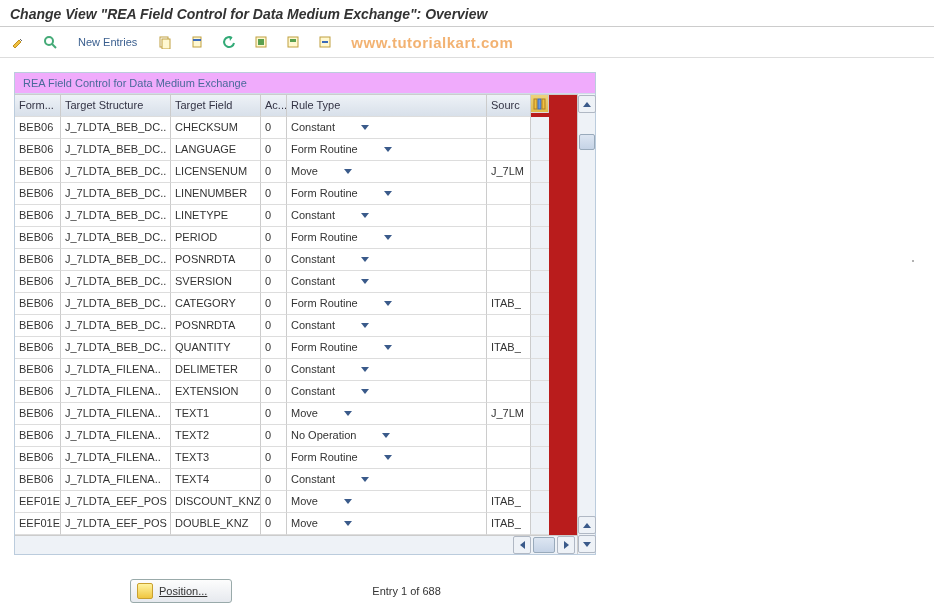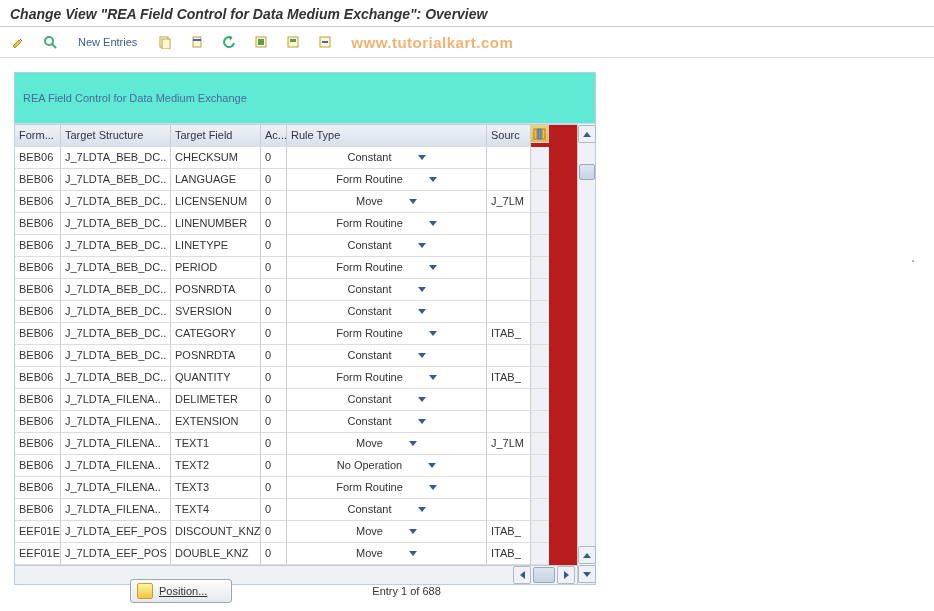--- a/index.html
+++ b/index.html
@@ -54,25 +54,25 @@
     letter-spacing: 0.5px;
     opacity: 0.8;
   }
   .panel {
     margin: 14px;
     border: 1px solid #bcd;
     background: #f6f9fc;
     width: 580px;
   }
   .panel-title {
-    padding: 19px 8px;
+    padding: 4px 8px;
     color: #4a6a9a;
     font-size: 11px;
     border-bottom: 1px solid #d0dce8;
-    background: #5eead4;
+    background: #f0abfc;
   }
   .grid {
     display: grid;
     grid-template-columns: 46px 110px 90px 26px 200px 44px 18px;
     font-size: 11px;
     color: #333;
     background: #b91c1c;
     border-top: 1px solid #ccc;
   }
   .ghdr, .gcell {
@@ -97,21 +97,21 @@
     display: flex;
     align-items: center;
     justify-content: center;
   }
   .gcell {
     background: #fff;
   }
   .gcell-select {
     display: flex;
     align-items: center;
-    justify-content: center;
+    justify-content: flex-start;
     padding-right: 4px;
     padding-left: 4px;
     gap: 24px;
   }
   .dd-arrow {
     width: 0;
     height: 0;
     border-left: 4px solid transparent;
     border-right: 4px solid transparent;
     border-top: 5px solid #3a5a8a;

